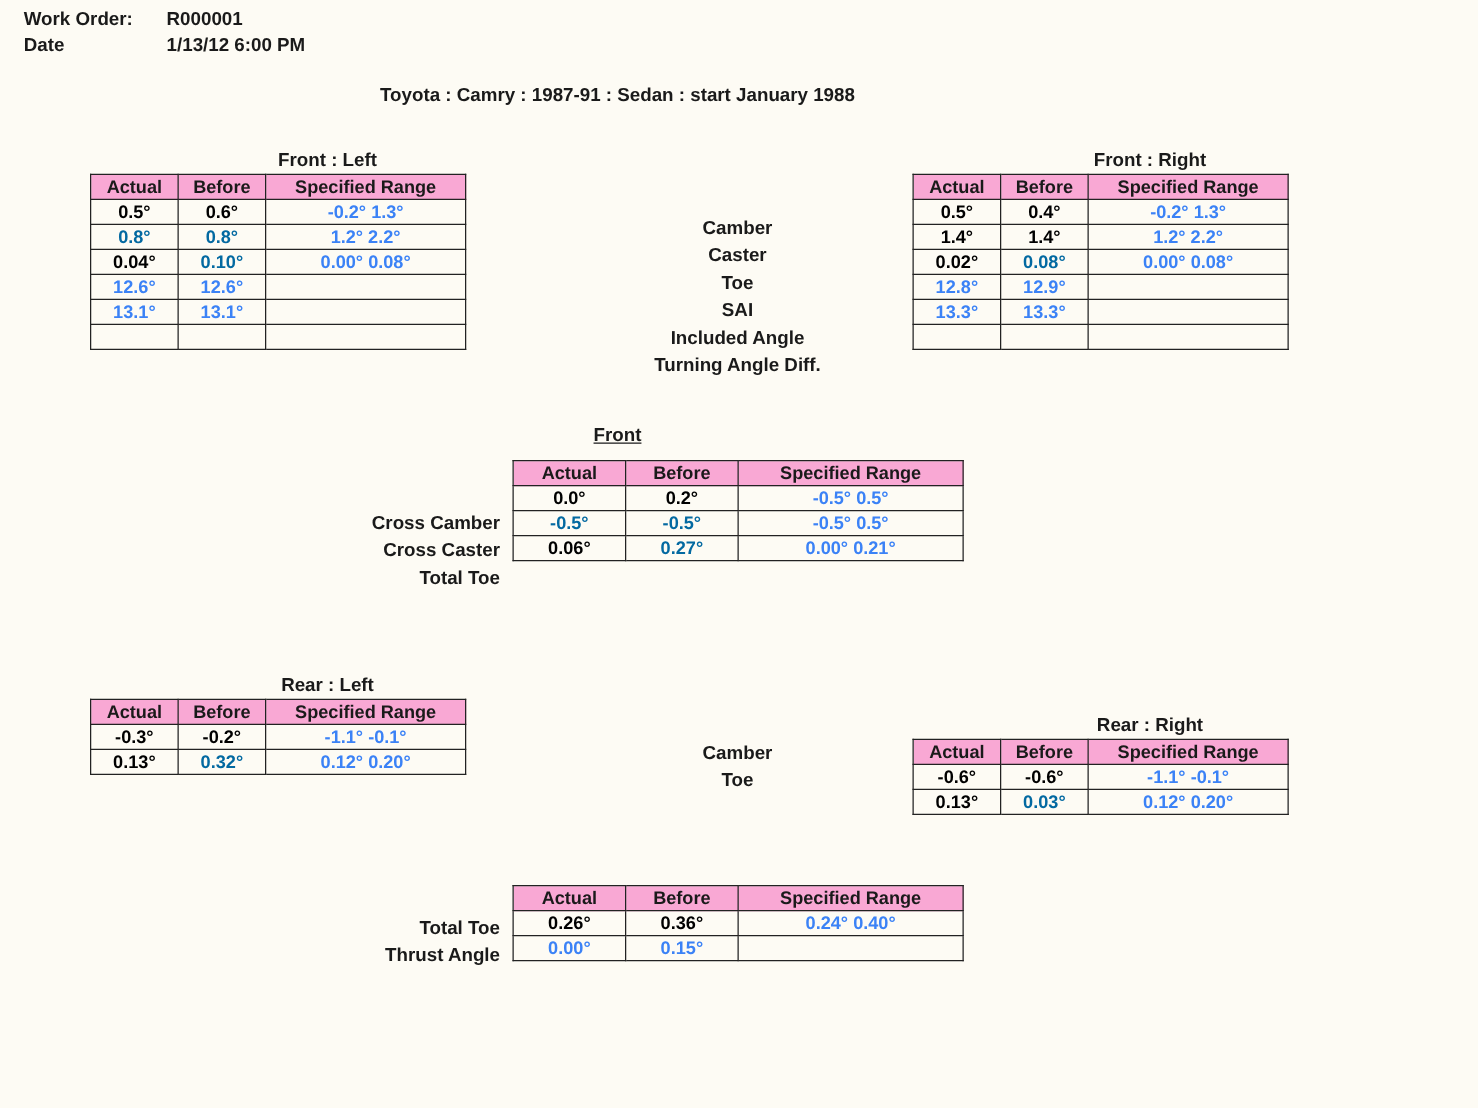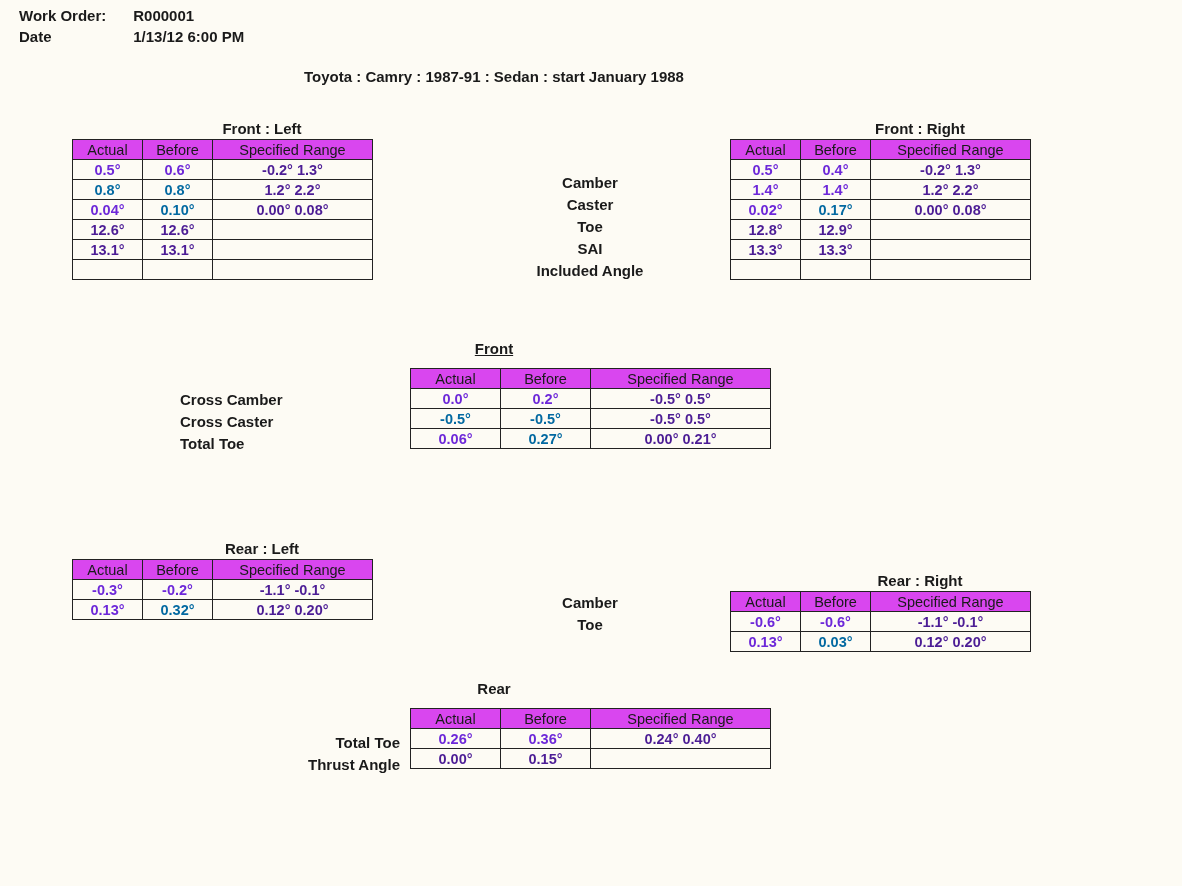--- a/index.html
+++ b/index.html
@@ -40,42 +40,42 @@
     border-collapse: collapse;
   }
   table.align th, table.align td {
     border: 1px solid #222;
     padding: 1px 4px;
     text-align: center;
     font-size: 14.5px;
     height: 20px;
     box-sizing: border-box;
   }
-  table.align th { font-weight: normal; background: #d946ef; }
+  table.align th { font-weight: bold; background: #f9a8d4; }
   .col-a { width: 70px; }
   .col-b { width: 70px; }
   .col-r { width: 160px; }
-  .green { color: #6d28d9; font-weight: bold; }
+  .green { color: #000000; font-weight: bold; }
   .red   { color: #0369a1; font-weight: bold; }
-  .blk   { color: #4c1d95; font-weight: bold; }
+  .blk   { color: #3b82f6; font-weight: bold; }
 
   .labels {
     font-weight: bold;
     text-align: center;
   }
   .labels div { height: 22px; line-height: 22px; }
 
   
   .block { position: absolute; }
   .front-left   { left: 72px;  top: 120px; width: 380px; }
   .front-right  { left: 730px; top: 120px; width: 380px; }
   .front-labels { left: 480px; top: 172px; width: 220px; }
 
   .front-cross-title { left: 0; right: 0; top: 340px; text-align:center; font-weight:bold;text-decoration:underline; }
-  .front-cross-labels { left: 180px; top: 389px; width: 220px; text-align:left; font-weight:bold; }
+  .front-cross-labels { left: 180px; top: 408px; width: 220px; text-align:right; font-weight:bold; }
   .front-cross-labels div { height:22px; line-height:22px; }
   .front-cross-table { left: 410px; top: 368px; }
 
   .rear-left    { left: 72px;  top: 540px; width: 380px; }
   .rear-right   { left: 730px; top: 540px; width: 380px; margin-top: 32px; }
   .rear-labels  { left: 480px; top: 592px; width: 220px; }
 
   .rear-cross-title { left:0; right:0; top:680px; text-align:center; font-weight:bold; }
   .rear-cross-labels { left: 180px; top: 732px; width:220px; text-align:right; font-weight:bold; }
   .rear-cross-labels div { height:22px; line-height:22px; }
@@ -166,21 +166,21 @@
             <td class="green">0.4°</td>
             <td class="blk">-0.2° 1.3°</td>
           </tr>
           <tr>
             <td class="green">1.4°</td>
             <td class="green">1.4°</td>
             <td class="blk">1.2° 2.2°</td>
           </tr>
           <tr>
             <td class="green">0.02°</td>
-            <td class="red">0.17°</td>
+            <td class="red">0.08°</td>
             <td class="blk">0.00° 0.08°</td>
           </tr>
           <tr>
             <td class="blk">12.8°</td>
             <td class="blk">12.9°</td>
             <td class="blk"></td>
           </tr>
           <tr>
             <td class="blk">13.3°</td>
             <td class="blk">13.3°</td>
@@ -194,20 +194,21 @@
         </tbody>
     </table>
   </div>
 
   <div class="block front-labels labels">
       <div>Camber</div>
       <div>Caster</div>
       <div>Toe</div>
       <div>SAI</div>
       <div>Included Angle</div>
+      <div>Turning Angle Diff.</div>
     </div>
 
   <div class="block front-cross-title">Front</div>
   <div class="block front-cross-labels">
       <div>Cross Camber</div>
       <div>Cross Caster</div>
       <div>Total Toe</div>
     </div>
   <div class="block front-cross-table">
     <table class="align">
@@ -286,21 +287,20 @@
           </tr>
         </tbody>
     </table>
   </div>
 
   <div class="block rear-labels labels">
       <div>Camber</div>
       <div>Toe</div>
     </div>
 
-  <div class="block rear-cross-title">Rear</div>
   <div class="block rear-cross-labels">
       <div>Total Toe</div>
       <div>Thrust Angle</div>
     </div>
   <div class="block rear-cross-table">
     <table class="align">
       <tbody>
           <tr>
         <th class="col-a2">Actual</th>
         <th class="col-b2">Before</th>

